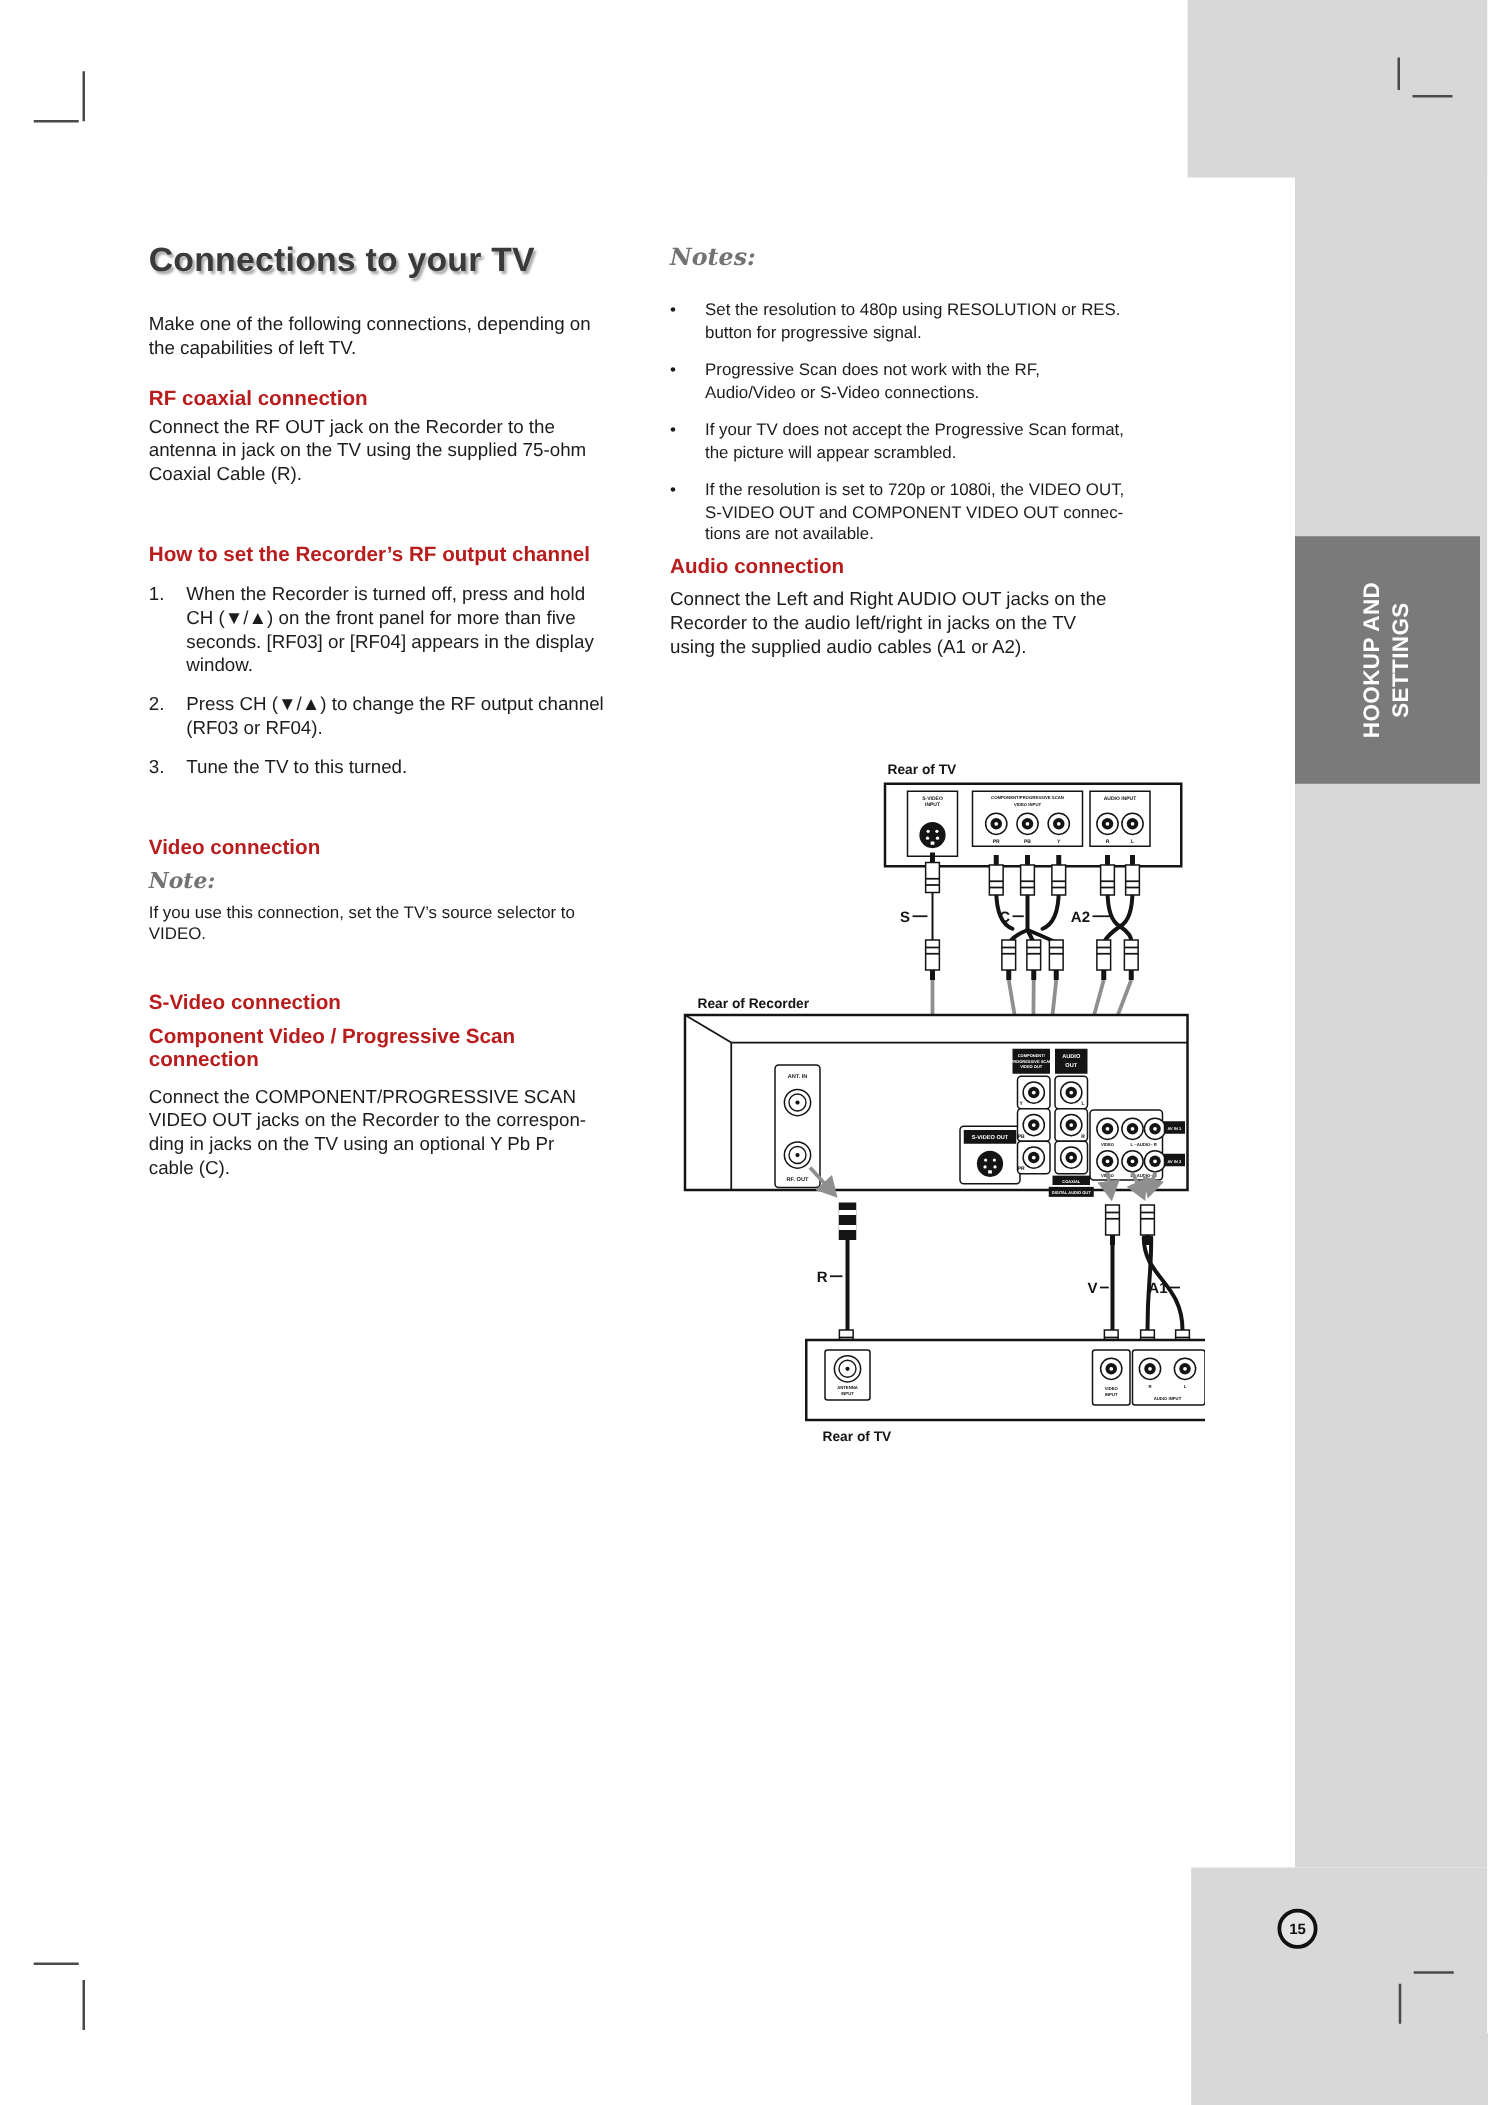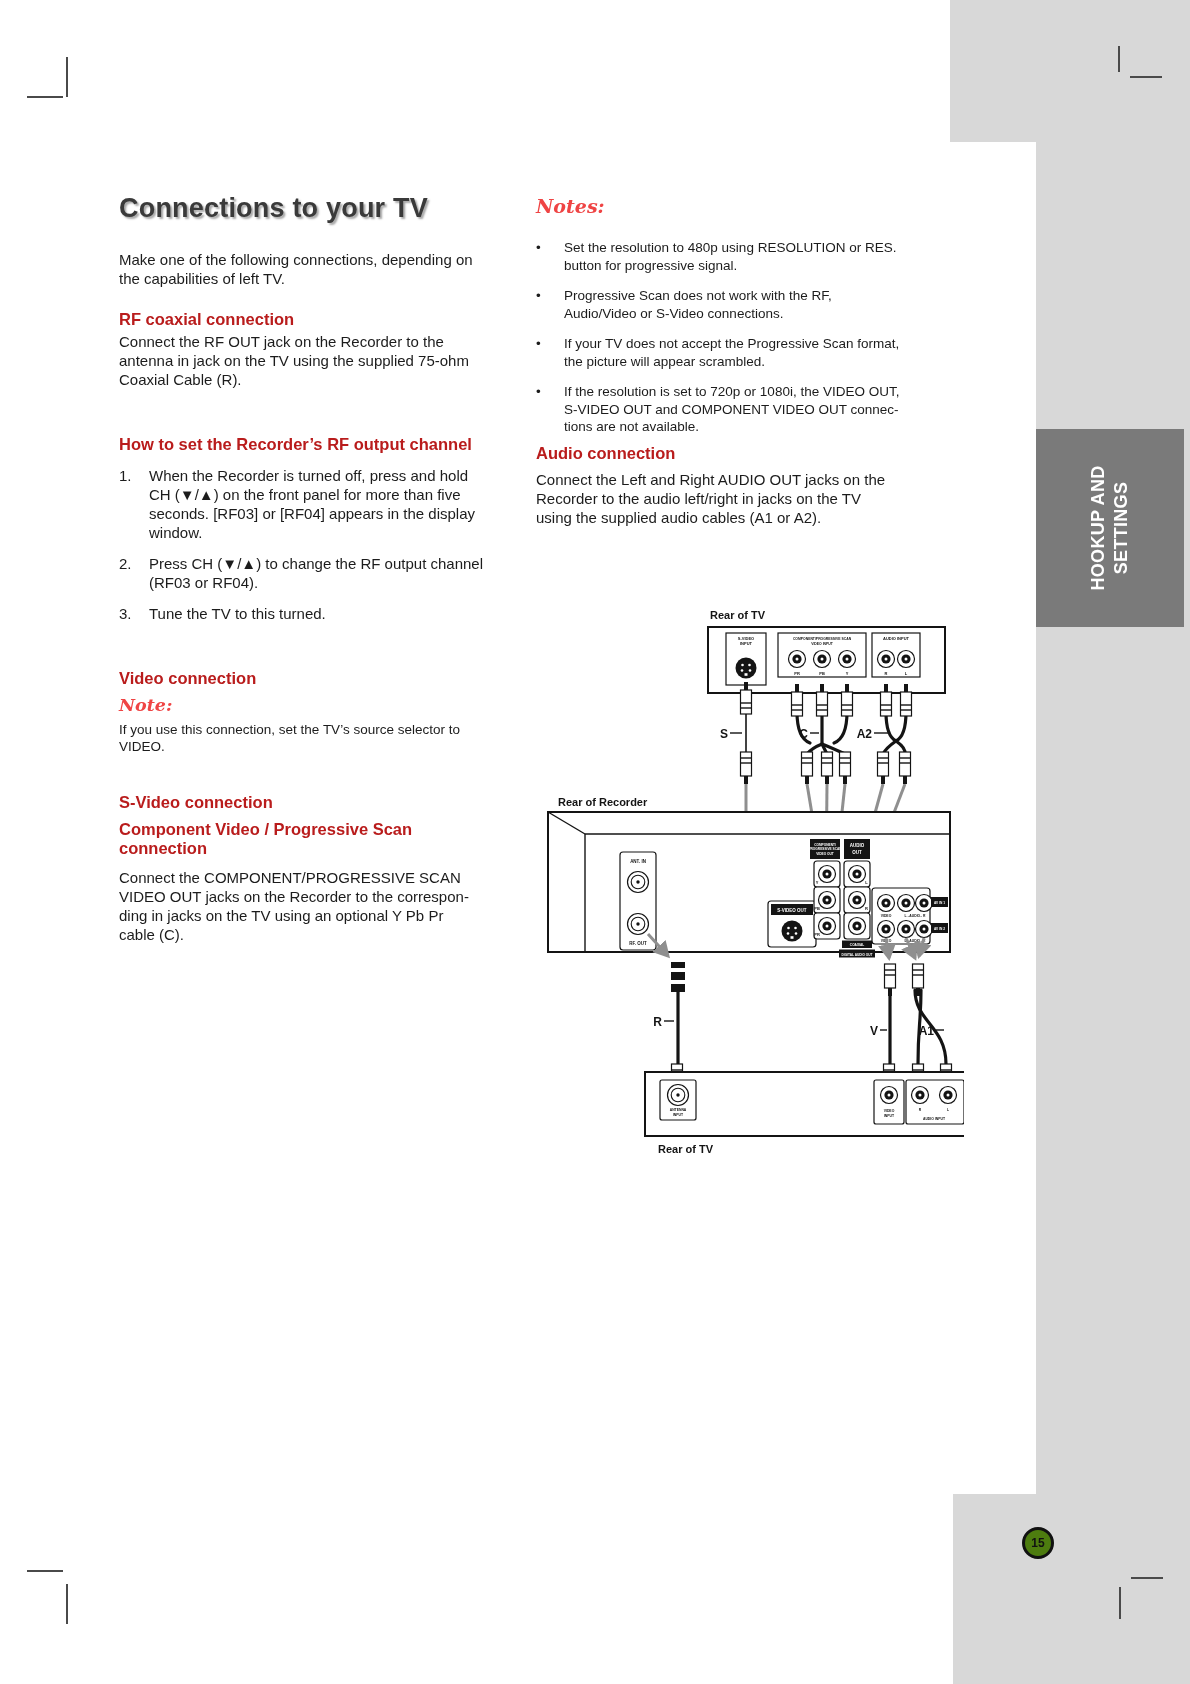--- a/index.html
+++ b/index.html
@@ -4,32 +4,32 @@
 <style>
   html,body{margin:0;padding:0;background:#fff;}
   .page{position:relative;width:1190px;height:1684px;background:#fff;overflow:hidden;
         font-family:"Liberation Sans",sans-serif;color:#1c1c1c;}
   .gray{position:absolute;background:#d8d8d8;}
   .tab{position:absolute;left:1036px;top:429px;width:148px;height:198px;background:#7a7a7a;
        display:flex;align-items:center;justify-content:center;}
   .tab-text{transform:rotate(-90deg);white-space:nowrap;color:#fff;font-weight:bold;
             font-size:18px;line-height:23px;text-align:center;letter-spacing:.3px;}
   .pageno{position:absolute;left:1022px;top:1527px;width:26px;height:26px;border:3px solid #111;
-          border-radius:50%;background:#4d7c0f;display:flex;align-items:center;justify-content:center;
+          border-radius:50%;background:#e5e5e5;display:flex;align-items:center;justify-content:center;
           font-size:12px;font-weight:bold;color:#111;}
   .mark{position:absolute;background:#4a4a4a;}
   .col{position:absolute;}
   .col-left{left:107px;top:193px;width:406px;margin-left:12px;}
   .col-right{left:536px;top:195px;width:410px;}
   h1.title{font-size:27px;font-weight:bold;color:#3a3a3a;text-shadow:2px 2px 2px #a8a8a8;
            margin:0 0 26px 0;letter-spacing:.2px;}
   h2{font-size:16.5px;font-weight:bold;color:#b91c1c;margin:0 0 5px 0;white-space:pre-line;}
   p{font-size:15px;line-height:19px;margin:0 0 14px 0;white-space:pre-line;}
   .notelbl{font-family:"DejaVu Serif",serif;font-style:italic;font-weight:bold;
-           font-size:17.5px;margin:0 0 6px 0;color:#ef4444;}
+           font-size:17.5px;margin:0 0 6px 0;color:#737373;}
   .small{font-size:13.5px;line-height:17px;}
   .step{display:flex;font-size:15px;line-height:19px;margin:0 0 12px 0;}
   .step .n{width:30px;flex:none;}
   .step .t{white-space:pre-line;}
   .b{display:flex;font-size:13.5px;line-height:17.5px;margin:0 0 13px 0;}
   .b .dot{width:28px;flex:none;}
   .b .t{white-space:pre-line;}
   .mb3{margin-bottom:3px;}  .mb7{margin-bottom:7px;}  .mb8{margin-bottom:8px;}
   .mb10{margin-bottom:10px;} .mb12{margin-bottom:12px;} .mb14{margin-bottom:14px;}
   .mb22{margin-bottom:22px;} .mb38{margin-bottom:38px;} .mb46{margin-bottom:46px;}

